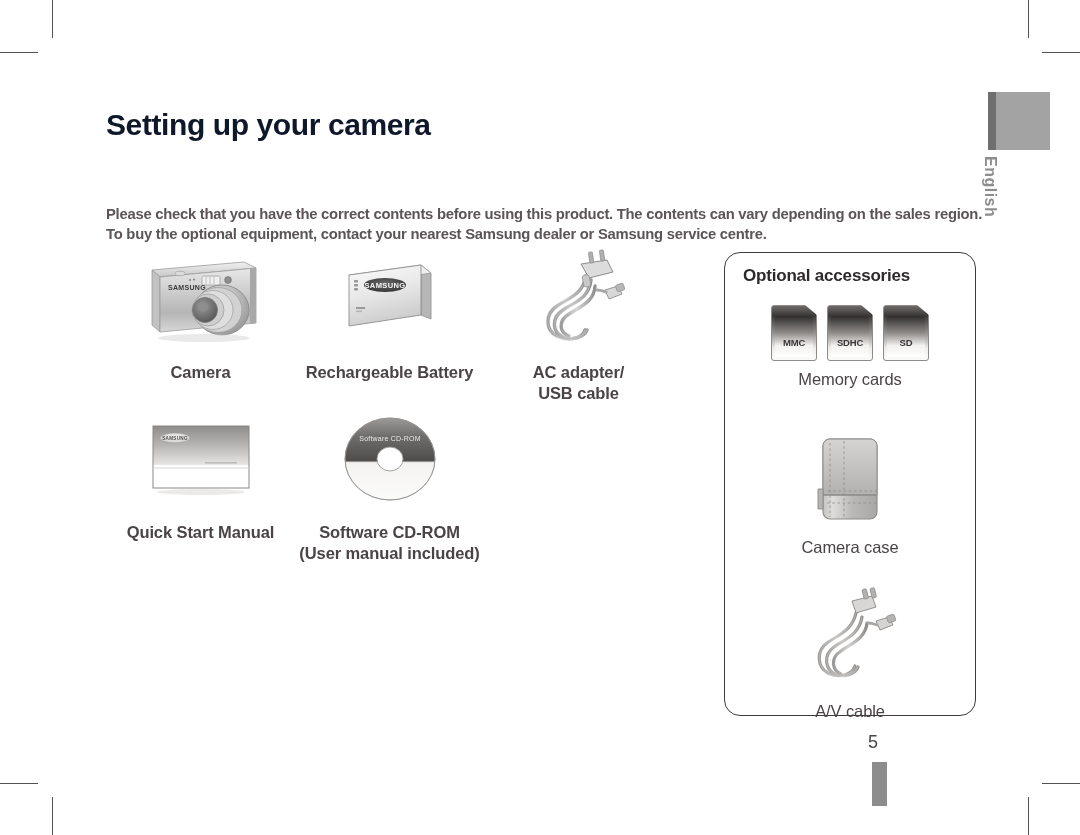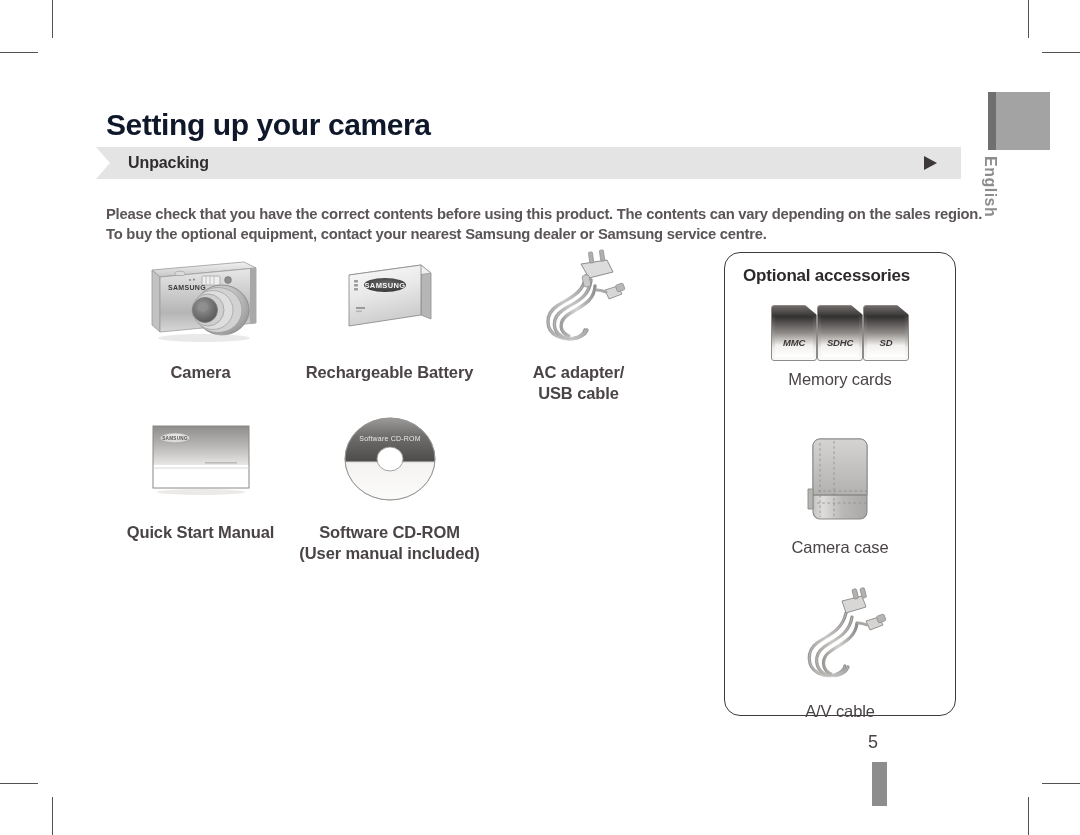--- a/index.html
+++ b/index.html
@@ -153,21 +153,21 @@
     color: #4a4446;
     letter-spacing: -0.1px;
     font-weight: bold;
   }
 
   
   #optional-panel {
     position: absolute;
     left: 724px;
     top: 252px;
-    width: 232px;
+    width: 252px;
     height: 464px;
     border: 1.6px solid #3f3a3c;
     border-radius: 16px;
     background: #ffffff;
     box-sizing: border-box;
   }
   #optional-title {
     position: absolute;
     left: 18px;
     top: 13px;
@@ -187,21 +187,21 @@
   #opt-memory { top: 52px; }
   #opt-case   { top: 180px; }
   #opt-av     { top: 328px; }
   .opt-label {
     margin-top: 9px;
     font-size: 16.5px;
     color: #4a4446;
     text-align: center;
     letter-spacing: -0.1px;
   }
-  .cards-row { display: flex; align-items: flex-start; font-style: italic; }
+  .cards-row { display: flex; gap: 10px; align-items: flex-start; }
 
   
   .memcard {
     position: relative;
     width: 46px;
     height: 56px;
     background: linear-gradient(to bottom, #6d6a68 0%, #3a3738 18%, #9a9693 52%, #efeeec 78%, #fbfbfa 100%);
     border: 1px solid #8d8a88;
     border-radius: 3px;
     clip-path: polygon(0 0, 74% 0, 100% 18%, 100% 100%, 0 100%);
@@ -255,25 +255,20 @@
   <div class="crop h" id="crop-tl-h"></div>
   <div class="crop v" id="crop-tr-v"></div>
   <div class="crop h" id="crop-tr-h"></div>
   <div class="crop v" id="crop-bl-v"></div>
   <div class="crop h" id="crop-bl-h"></div>
   <div class="crop v" id="crop-br-v"></div>
   <div class="crop h" id="crop-br-h"></div>
 
   <h1 id="page-title">Setting up your camera</h1>
 
-  <div id="section-bar">
-    <div id="section-bar-bg"></div>
-    <div id="section-bar-label">Unpacking</div>
-    <div id="section-bar-arrow"></div>
-  </div>
 
   <p id="intro">
     <span class="line">Please check that you have the correct contents before using this product. The contents can vary depending on the sales region.</span>
     <span class="line">To buy the optional equipment, contact your nearest Samsung dealer or Samsung service centre.</span>
   </p>
 
   <div id="lang-tab">
     <div id="lang-tab-spine"></div>
   </div>
   <div id="lang-tab-label">English</div>

